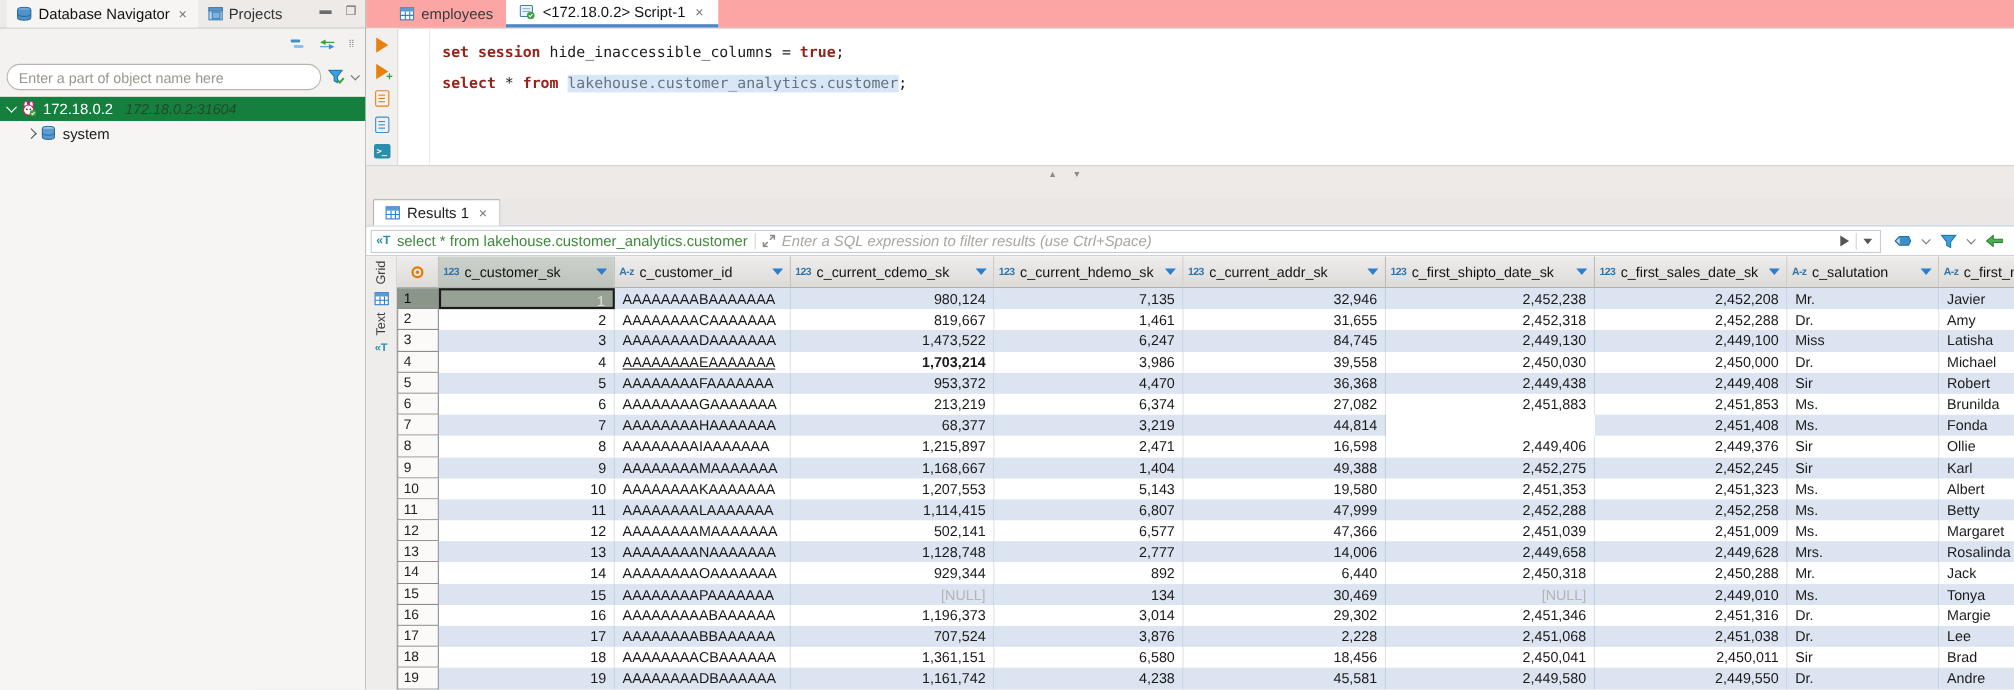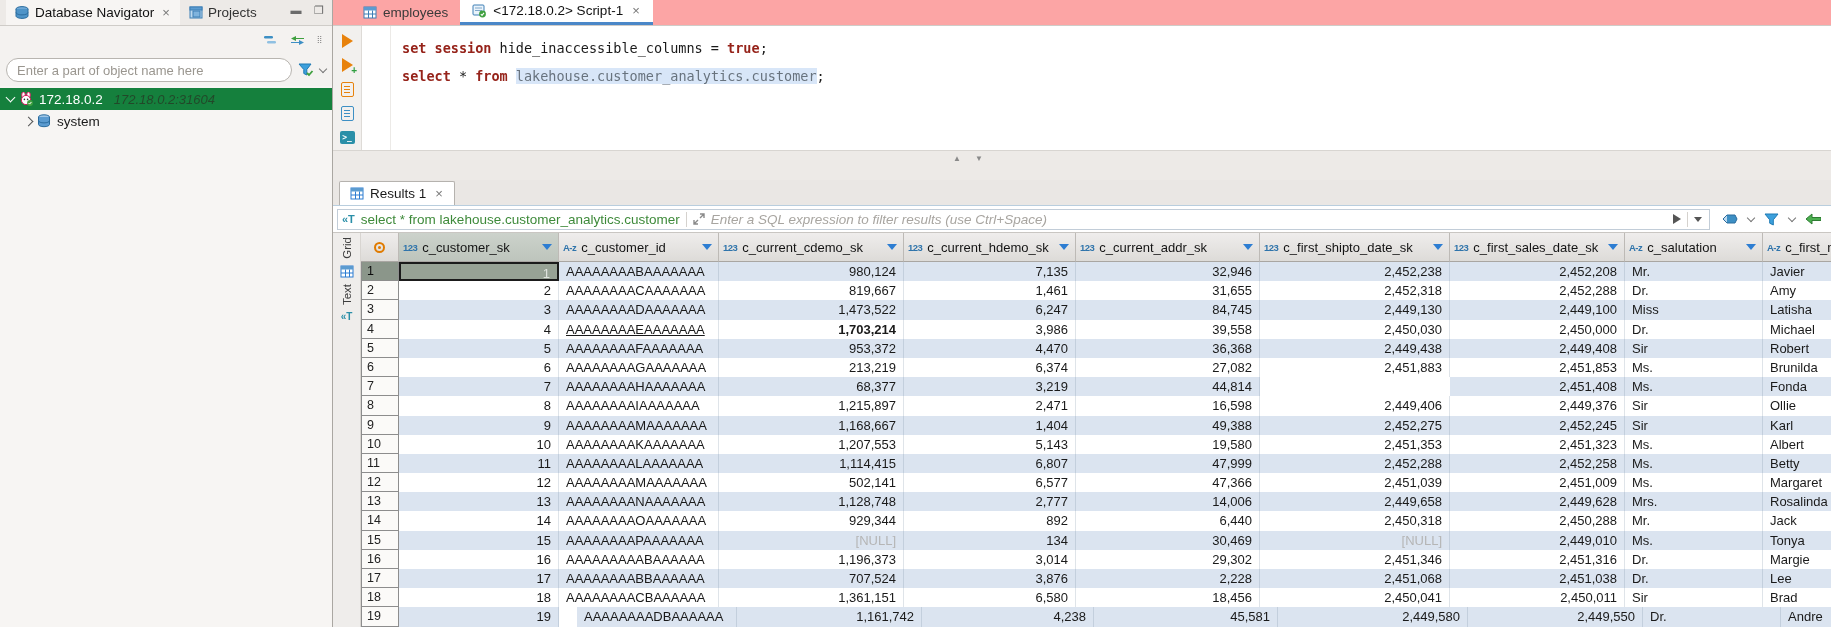--- a/index.html
+++ b/index.html
@@ -573,21 +573,21 @@
               <div class="gc r" style="width: 172px;">6,580</div>
               <div class="gc r" style="width: 184px;">18,456</div>
               <div class="gc r" style="width: 190px;">2,450,041</div>
               <div class="gc r" style="width: 175px;">2,450,011</div>
               <div class="gc" style="width: 138px;">Sir</div>
               <div class="gc" style="width: 150px;">Brad</div>
             </div>
             <div class="grow odd">
               <div class="rn" style="width: 38px;">19</div>
               <div class="gc r" style="width: 160px;">19</div>
-              <div class="gc" style="width: 160px; margin-left: 18px;">AAAAAAAADBAAAAAA</div>
+              <div class="gc" style="width: 160px;">AAAAAAAADBAAAAAA</div>
               <div class="gc r" style="width: 185px;">1,161,742</div>
               <div class="gc r" style="width: 172px;">4,238</div>
               <div class="gc r" style="width: 184px;">45,581</div>
               <div class="gc r" style="width: 190px; text-align: right;">2,449,580</div>
               <div class="gc r" style="width: 175px;">2,449,550</div>
               <div class="gc" style="width: 138px;">Dr.</div>
               <div class="gc" style="width: 150px;">Andre</div>
             </div>
           </div>
       </div>

